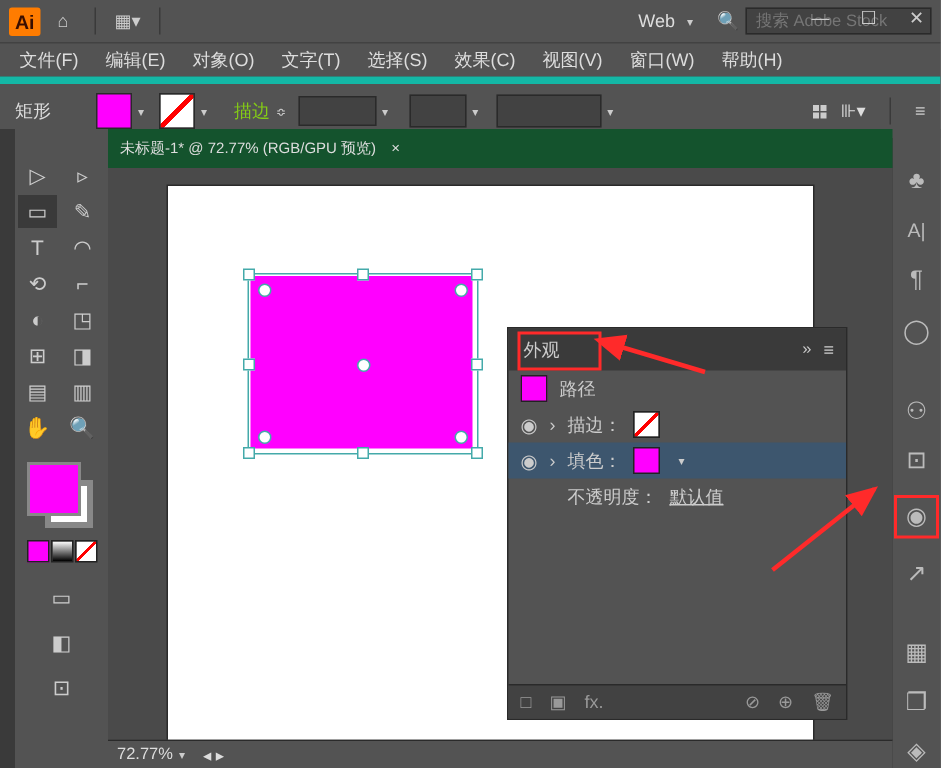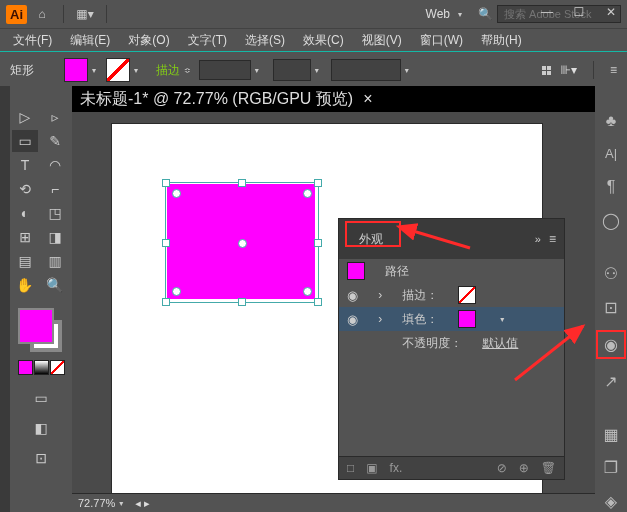--- a/index.html
+++ b/index.html
@@ -5,52 +5,52 @@
 html,body{margin:0;padding:0;width:627px;height:512px;background:#323232;font-family:"Microsoft YaHei",sans-serif;font-size:12px;color:#ccc;overflow:hidden}
 .titlebar{height:28px;background:#535353;display:flex;align-items:center;padding:0 6px}
 .ai-logo{background:#ff7c00;color:#3a0f00;font-weight:bold;padding:2px 4px;border-radius:2px;font-size:13px}
 .tb-btn{width:24px;height:20px;display:flex;align-items:center;justify-content:center;color:#ccc;margin:0 3px}
 .tb-sep{width:1px;height:18px;background:#3a3a3a;margin:0 6px}
 .search-input{background:#424242;border:1px solid #2a2a2a;color:#888;padding:2px 6px;width:110px;font-size:11px}
 .win-btns{position:absolute;top:0;right:0;display:flex}
 .win-btn{width:32px;height:24px;display:flex;align-items:center;justify-content:center;color:#ccc}
 .menubar{height:22px;background:#535353;display:flex;align-items:center;padding:0 4px;border-top:1px solid #424242}
 .menu-item{padding:0 9px;font-size:12px;color:#ddd}
-.ctrlbar{height:36px;background:#535353;border-top:1px solid #14b8a6;display:flex;align-items:center;padding:0 10px}
+.ctrlbar{height:36px;background:#535353;border-top:5px solid #14b8a6;display:flex;align-items:center;padding:0 10px}
 .ctrl-label{color:#ddd;margin-right:30px}
 .swatch{width:22px;height:22px;border:1px solid #2a2a2a;display:inline-block}
 .dd-arrow{font-size:8px;color:#ccc;padding:0 4px}
 .content{position:absolute;top:86px;left:0;right:0;bottom:0;display:flex}
 .ruler{width:10px;background:#3a3a3a}
 .tools{width:62px;background:#535353;display:flex;flex-direction:column;align-items:center;padding-top:20px}
 .tool-grid{display:grid;grid-template-columns:28px 28px;gap:2px}
 .tool{width:26px;height:22px;display:flex;align-items:center;justify-content:center;color:#ccc;font-size:14px}
 .tool.sel{background:#3a3a3a}
 .fill-stroke{position:relative;width:46px;height:46px;margin-top:12px}
 .fsw{position:absolute;width:32px;height:32px;border:2px solid #888}
 .fsw.front{background:#ff00ff;top:0;left:0;z-index:2}
 .fsw.back{background:#fff;border:4px solid #888;top:12px;left:12px;width:24px;height:24px}
 .mini-sw{display:flex;gap:1px;margin-top:6px}
 .mini-sw div{width:13px;height:13px;border:1px solid #222}
 .main{flex:1;display:flex;flex-direction:column;position:relative}
-.tab-row{height:26px;background:#000000;display:flex;align-items:center;padding-left:8px;color:#ddd;font-size:16px}
+.tab-row{height:26px;background:#14532d;display:flex;align-items:center;padding-left:8px;color:#ddd;font-size:10px}
 .canvas-wrap{flex:1;background:#4a4a4a;position:relative;overflow:hidden}
 .artboard{position:absolute;left:40px;top:12px;width:430px;height:380px;background:#fff;box-shadow:0 0 0 1px #2a2a2a}
 .shape{position:absolute;left:55px;top:60px;width:148px;height:115px;background:#ff00ff}
 .sel-box{position:absolute;left:53px;top:58px;width:152px;height:119px;border:1px solid #4aa}
 .handle{position:absolute;width:6px;height:6px;background:#fff;border:1px solid #4aa}
 .anchor{position:absolute;width:7px;height:7px;border:1px solid #4aa;background:#fff;border-radius:50%}
 .status{height:18px;background:#535353;border-top:1px solid #2a2a2a;display:flex;align-items:center;padding:0 6px;font-size:11px;color:#ddd}
 .rpanels{width:32px;background:#535353;display:flex;flex-direction:column;align-items:center;padding-top:24px;gap:12px}
 .ricon{width:22px;height:22px;display:flex;align-items:center;justify-content:center;color:#bbb;font-size:16px}
 .ricon.hl{border:2px solid #ff2a2a;width:26px;height:26px}
 .appearance{position:absolute;top:218px;left:338px;width:225px;height:260px;background:#535353;border:1px solid #2a2a2a;z-index:10}
-.ap-head{height:40px;background:#3a3a3a;display:flex;align-items:center;padding-left:20px;position:relative}
+.ap-head{height:28px;background:#3a3a3a;display:flex;align-items:center;padding-left:10px;position:relative}
 .ap-head-hl{position:absolute;left:6px;top:2px;width:52px;height:22px;border:2px solid #ff2a2a}
-.ap-row{height:24px;display:flex;align-items:center;padding:0 8px;gap:20px;font-size:12px}
+.ap-row{height:24px;display:flex;align-items:center;padding:0 8px;gap:8px;font-size:12px}
 .ap-row.sel{background:#3d566e}
 .eye{color:#ccc;font-size:13px}
 .ap-sw{width:16px;height:16px;border:1px solid #222}
 .arr1{position:absolute;top:223px;left:405px;z-index:20}
 .arr1 svg{overflow:visible}
 .arr2{position:absolute;top:320px;left:505px;z-index:20}
 .ap-foot{position:absolute;bottom:0;left:0;right:0;height:22px;background:#424242;border-top:1px solid #2a2a2a;display:flex;align-items:center;padding:0 8px;gap:12px;color:#999;font-size:12px}
 .cbar-right{margin-left:auto;display:flex;gap:10px;align-items:center}
 .grid-ic{display:inline-grid;grid-template-columns:4px 4px;gap:1px}
 .grid-ic i{width:4px;height:4px;background:#ccc}

